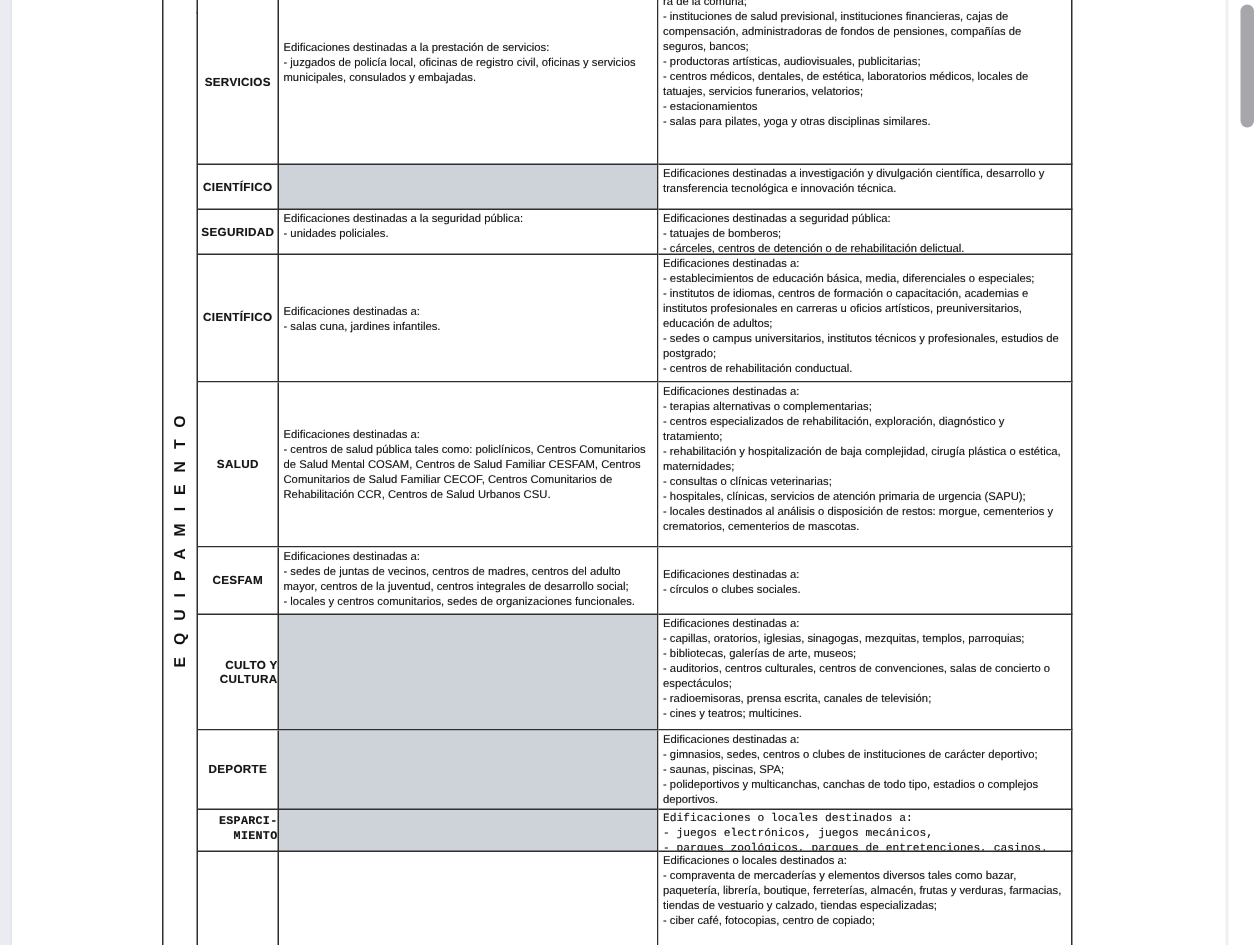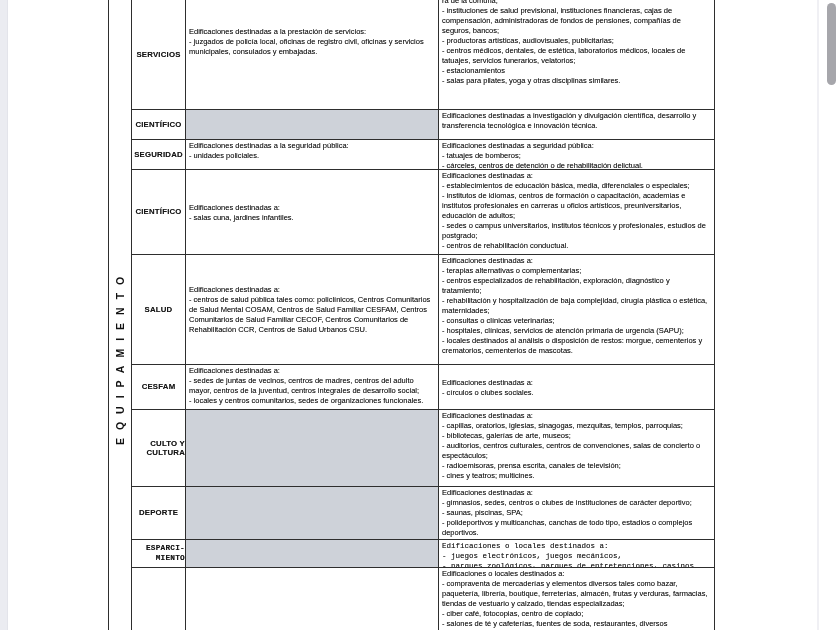--- a/index.html
+++ b/index.html
@@ -188,19 +188,18 @@
       </div>
   </div>
 
   <div class="cell colL r9 cat"></div>
   <div class="cell colM r9"></div>
   <div class="cell colR r9">
     <div class="txt">
         <div class="tl">Edificaciones o locales destinados a:</div>
         <div class="tl">- compraventa de mercaderías y elementos diversos tales como bazar, paquetería, librería, boutique, ferreterías, almacén, frutas y verduras, farmacias, tiendas de vestuario y calzado, tiendas especializadas;</div>
         <div class="tl">- ciber café, fotocopias, centro de copiado;</div>
-        <div class="tl">- salones de té y cafeterías, fuentes de soda, restaurantes, diversos</div>
       </div>
   </div>
 
 </div>
 
 <div class="scroll-thumb"></div>
 
 </body></html>

